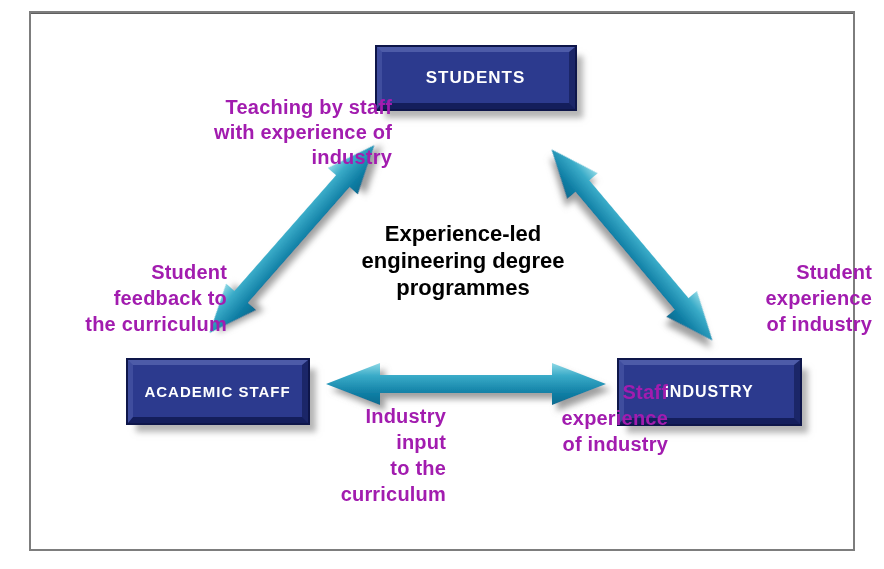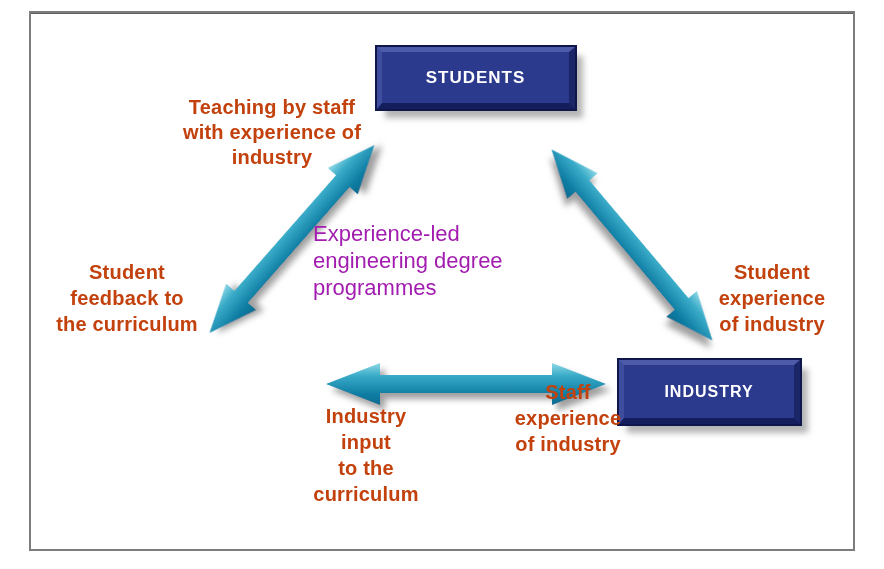--- a/index.html
+++ b/index.html
@@ -38,42 +38,42 @@
     color: #ffffff;
     font-weight: bold;
     letter-spacing: 1px;
     box-sizing: border-box;
   }
   .node-students  { left: 377px; top: 47px;  width: 198px; height: 62px; font-size: 17px; }
   .node-academic  { left: 128px; top: 360px; width: 180px; height: 63px; font-size: 15px; }
   .node-industry  { left: 619px; top: 360px; width: 181px; height: 64px; font-size: 16px; }
   .lbl {
     position: absolute;
-    color: #c2410c;
+    color: #a21caf;
     font-weight: bold;
     font-size: 20px;
     line-height: 25px;
-    text-align: center;
+    text-align: right;
     white-space: pre-line;
     letter-spacing: 0.2px;
   }
   .lbl-teaching            { left: 152px; top: 95px;  width: 240px; }
   .lbl-input-teaching      { left: 548px; top: 120px; width: 200px; }
   .lbl-student-feedback    { left: 27px;  top: 259px; width: 200px; line-height: 26px; }
   .lbl-student-experience  { left: 672px; top: 259px; width: 200px; line-height: 26px; }
   .lbl-input-curriculum    { left: 286px; top: 403px; width: 160px; line-height: 26px; }
   .lbl-staff-experience    { left: 468px; top: 379px; width: 200px; line-height: 26px; }
   .center-label {
     position: absolute;
     left: 313px; top: 220px; width: 300px;
-    color: #a21caf;
-    font-weight: normal;
+    color: #000000;
+    font-weight: bold;
     font-size: 22px;
     line-height: 27px;
-    text-align: left;
+    text-align: center;
     white-space: pre-line;
   }
 </style>
 </head>
 <body>
 
 <div class="canvas">
 
   <div class="frame"></div>
 
@@ -100,20 +100,23 @@
 
     <g transform="translate(466,384)" filter="url(#arrowShadow)">
       <polygon fill="url(#tealGrad)" points="140,0 86,-21 86,-9 -86,-9 -86,-21 -140,0 -86,21 -86,9 86,9 86,21"></polygon>
     </g>
   </svg>
 
   <div class="node node-students">
     <span>STUDENTS</span>
   </div>
 
+  <div class="node node-academic">
+    <span>ACADEMIC STAFF</span>
+  </div>
 
   <div class="node node-industry">
     <span>INDUSTRY</span>
   </div>
 
   <div class="center-label">Experience-led
 engineering degree
 programmes</div>
 
   <div class="lbl lbl-teaching">Teaching by staff

